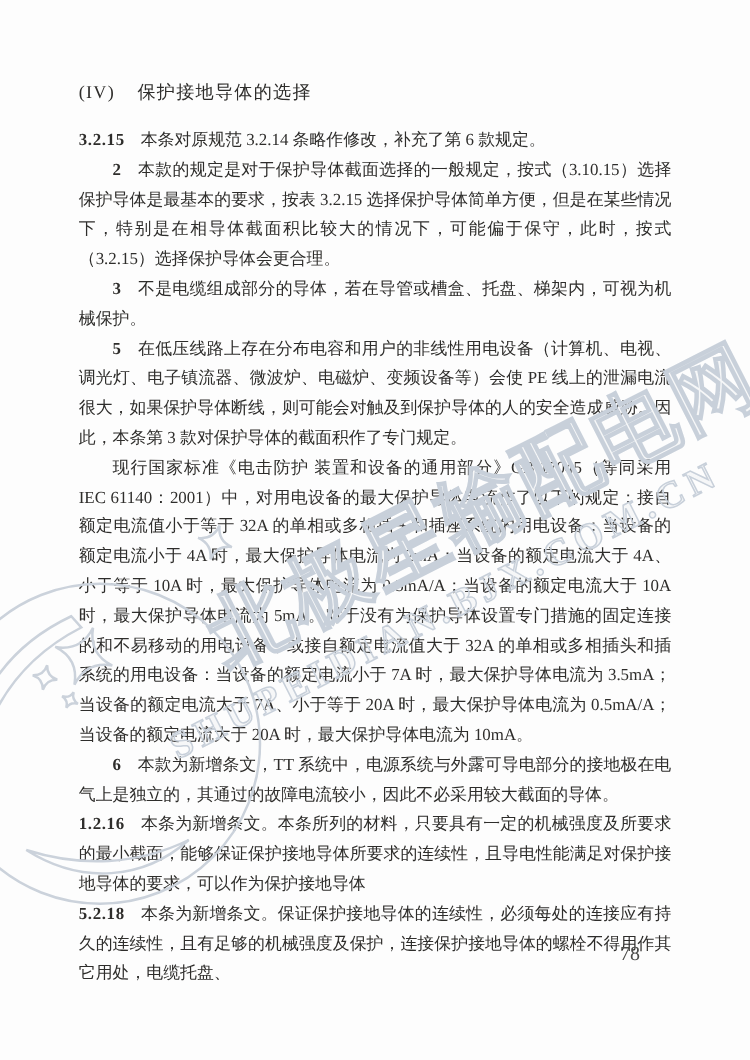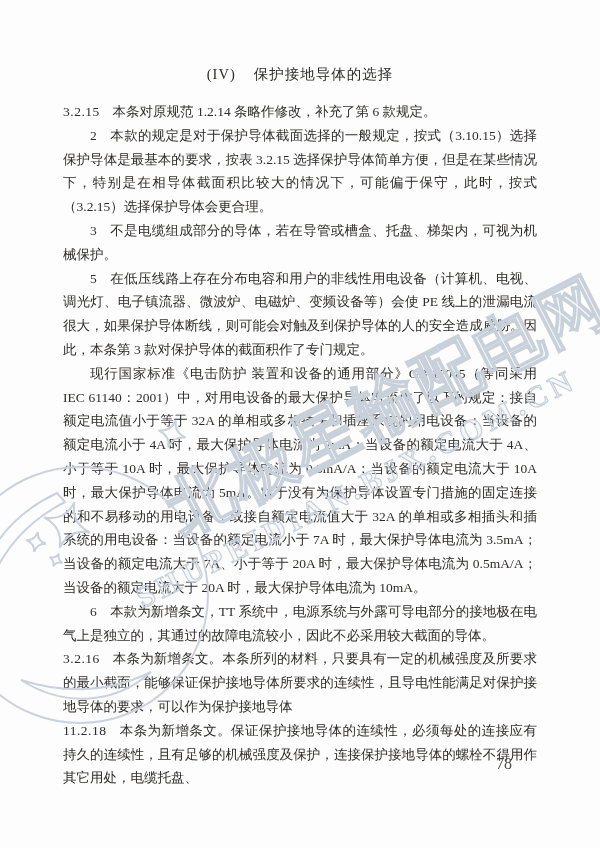--- a/index.html
+++ b/index.html
@@ -19,34 +19,33 @@
     position: absolute;
     left: 63px;
     right: 63px;
     top: 63px;
     z-index: 1;
   }
   .title {
     margin: 0 0 15px 0;
     font-size: 14.5px;
     font-weight: normal;
-    text-align: center;
     letter-spacing: 1px;
     line-height: 22px;
   }
   .title .tlabel { margin-right: 18px; }
   .para {
     margin: 0;
     font-size: 13.5px;
     line-height: 23.8px;
     text-align: justify;
     text-justify: inter-ideograph;
   }
   .para.ind { text-indent: 2em; }
-  .plabel { font-weight: normal; }
+  .plabel { font-weight: bold; }
   .plabel:not(:empty) { margin-right: 0.95em; letter-spacing: 0.5px; }
 
   .pageno {
     position: absolute;
     right: 88px;
     top: 755px;
     font-size: 16px;
     color: #4a4a48;
     z-index: 1;
   }
@@ -117,21 +116,21 @@
     <div class="wm-cn">北极星输配电网</div>
     <div class="wm-en">SHUPEIDIAN.BJX.COM.CN</div>
   </div>
 
   <div class="content">
     <h2 class="title">
       <span class="tlabel">(IV)</span><span>保护接地导体的选择</span>
     </h2>
 
     <p class="para">
-      <span class="plabel">3.2.15</span><span>本条对原规范 1.2.14 条略作修改，补充了第 6 款规定。</span>
+      <span class="plabel">3.2.15</span><span>本条对原规范 3.2.14 条略作修改，补充了第 6 款规定。</span>
     </p>
 
     <p class="para ind">
       <span class="plabel">2</span><span>本款的规定是对于保护导体截面选择的一般规定，按式（3.10.15）选择保护导体是最基本的要求，按表 3.2.15 选择保护导体简单方便，但是在某些情况下，特别是在相导体截面积比较大的情况下，可能偏于保守，此时，按式（3.2.15）选择保护导体会更合理。</span>
     </p>
 
     <p class="para ind">
       <span class="plabel">3</span><span>不是电缆组成部分的导体，若在导管或槽盒、托盘、梯架内，可视为机械保护。</span>
     </p>
 
@@ -141,24 +140,24 @@
 
     <p class="para ind">
       <span class="plabel"></span><span>现行国家标准《电击防护 装置和设备的通用部分》GB 17045（等同采用 IEC 61140：2001）中，对用电设备的最大保护导体电流作了以下的规定：接自额定电流值小于等于 32A 的单相或多相插头和插座系统的用电设备：当设备的额定电流小于 4A 时，最大保护导体电流为 2mA；当设备的额定电流大于 4A、小于等于 10A 时，最大保护导体电流为 0.5mA/A；当设备的额定电流大于 10A 时，最大保护导体电流为 5mA。对于没有为保护导体设置专门措施的固定连接的和不易移动的用电设备，或接自额定电流值大于 32A 的单相或多相插头和插系统的用电设备：当设备的额定电流小于 7A 时，最大保护导体电流为 3.5mA；当设备的额定电流大于 7A、小于等于 20A 时，最大保护导体电流为 0.5mA/A；当设备的额定电流大于 20A 时，最大保护导体电流为 10mA。</span>
     </p>
 
     <p class="para ind">
       <span class="plabel">6</span><span>本款为新增条文，TT 系统中，电源系统与外露可导电部分的接地极在电气上是独立的，其通过的故障电流较小，因此不必采用较大截面的导体。</span>
     </p>
 
     <p class="para">
-      <span class="plabel">3.2.16</span><span>本条为新增条文。本条所列的材料，只要具有一定的机械强度及所要求的最小截面，能够保证保护接地导体所要求的连续性，且导电性能满足对保护接地导体的要求，可以作为保护接地导体</span>
+      <span class="plabel">1.2.16</span><span>本条为新增条文。本条所列的材料，只要具有一定的机械强度及所要求的最小截面，能够保证保护接地导体所要求的连续性，且导电性能满足对保护接地导体的要求，可以作为保护接地导体</span>
     </p>
 
 
     <p class="para">
-      <span class="plabel">11.2.18</span><span>本条为新增条文。保证保护接地导体的连续性，必须每处的连接应有持久的连续性，且有足够的机械强度及保护，连接保护接地导体的螺栓不得用作其它用处，电缆托盘、</span>
+      <span class="plabel">5.2.18</span><span>本条为新增条文。保证保护接地导体的连续性，必须每处的连接应有持久的连续性，且有足够的机械强度及保护，连接保护接地导体的螺栓不得用作其它用处，电缆托盘、</span>
     </p>
   </div>
 
   <div class="pageno">78</div>
 
 </div>
 
 </body></html>

